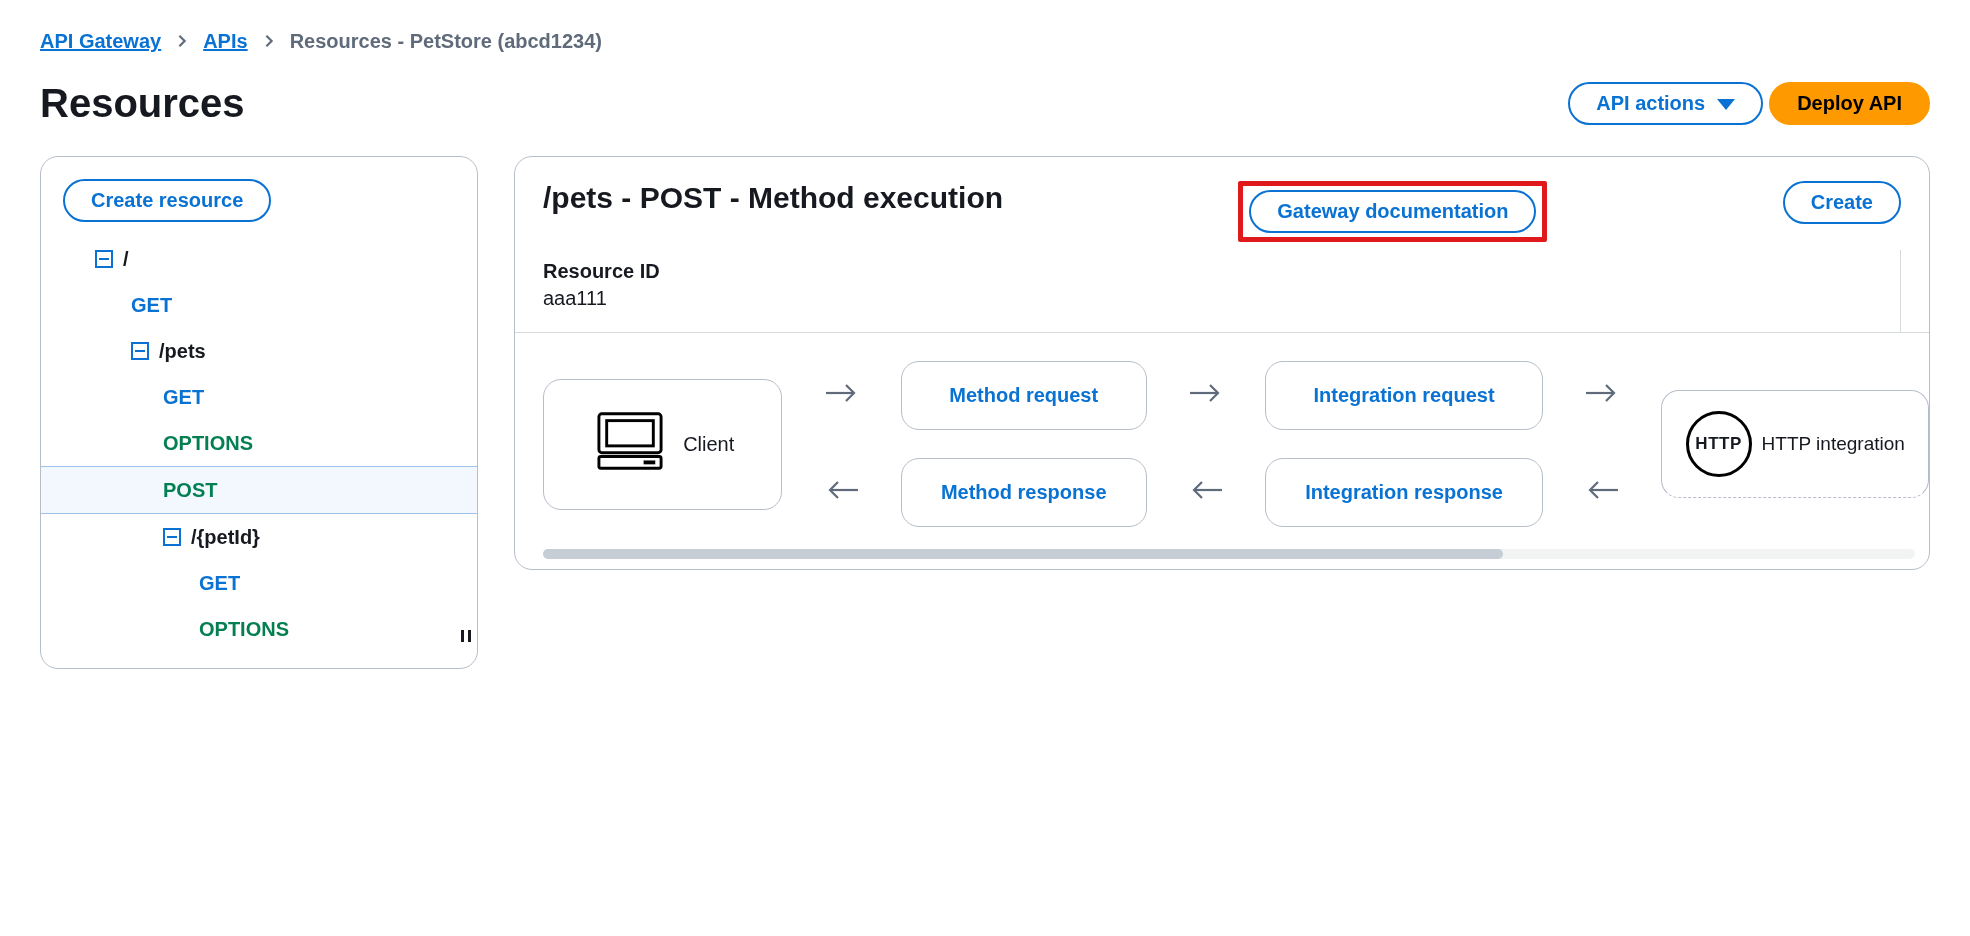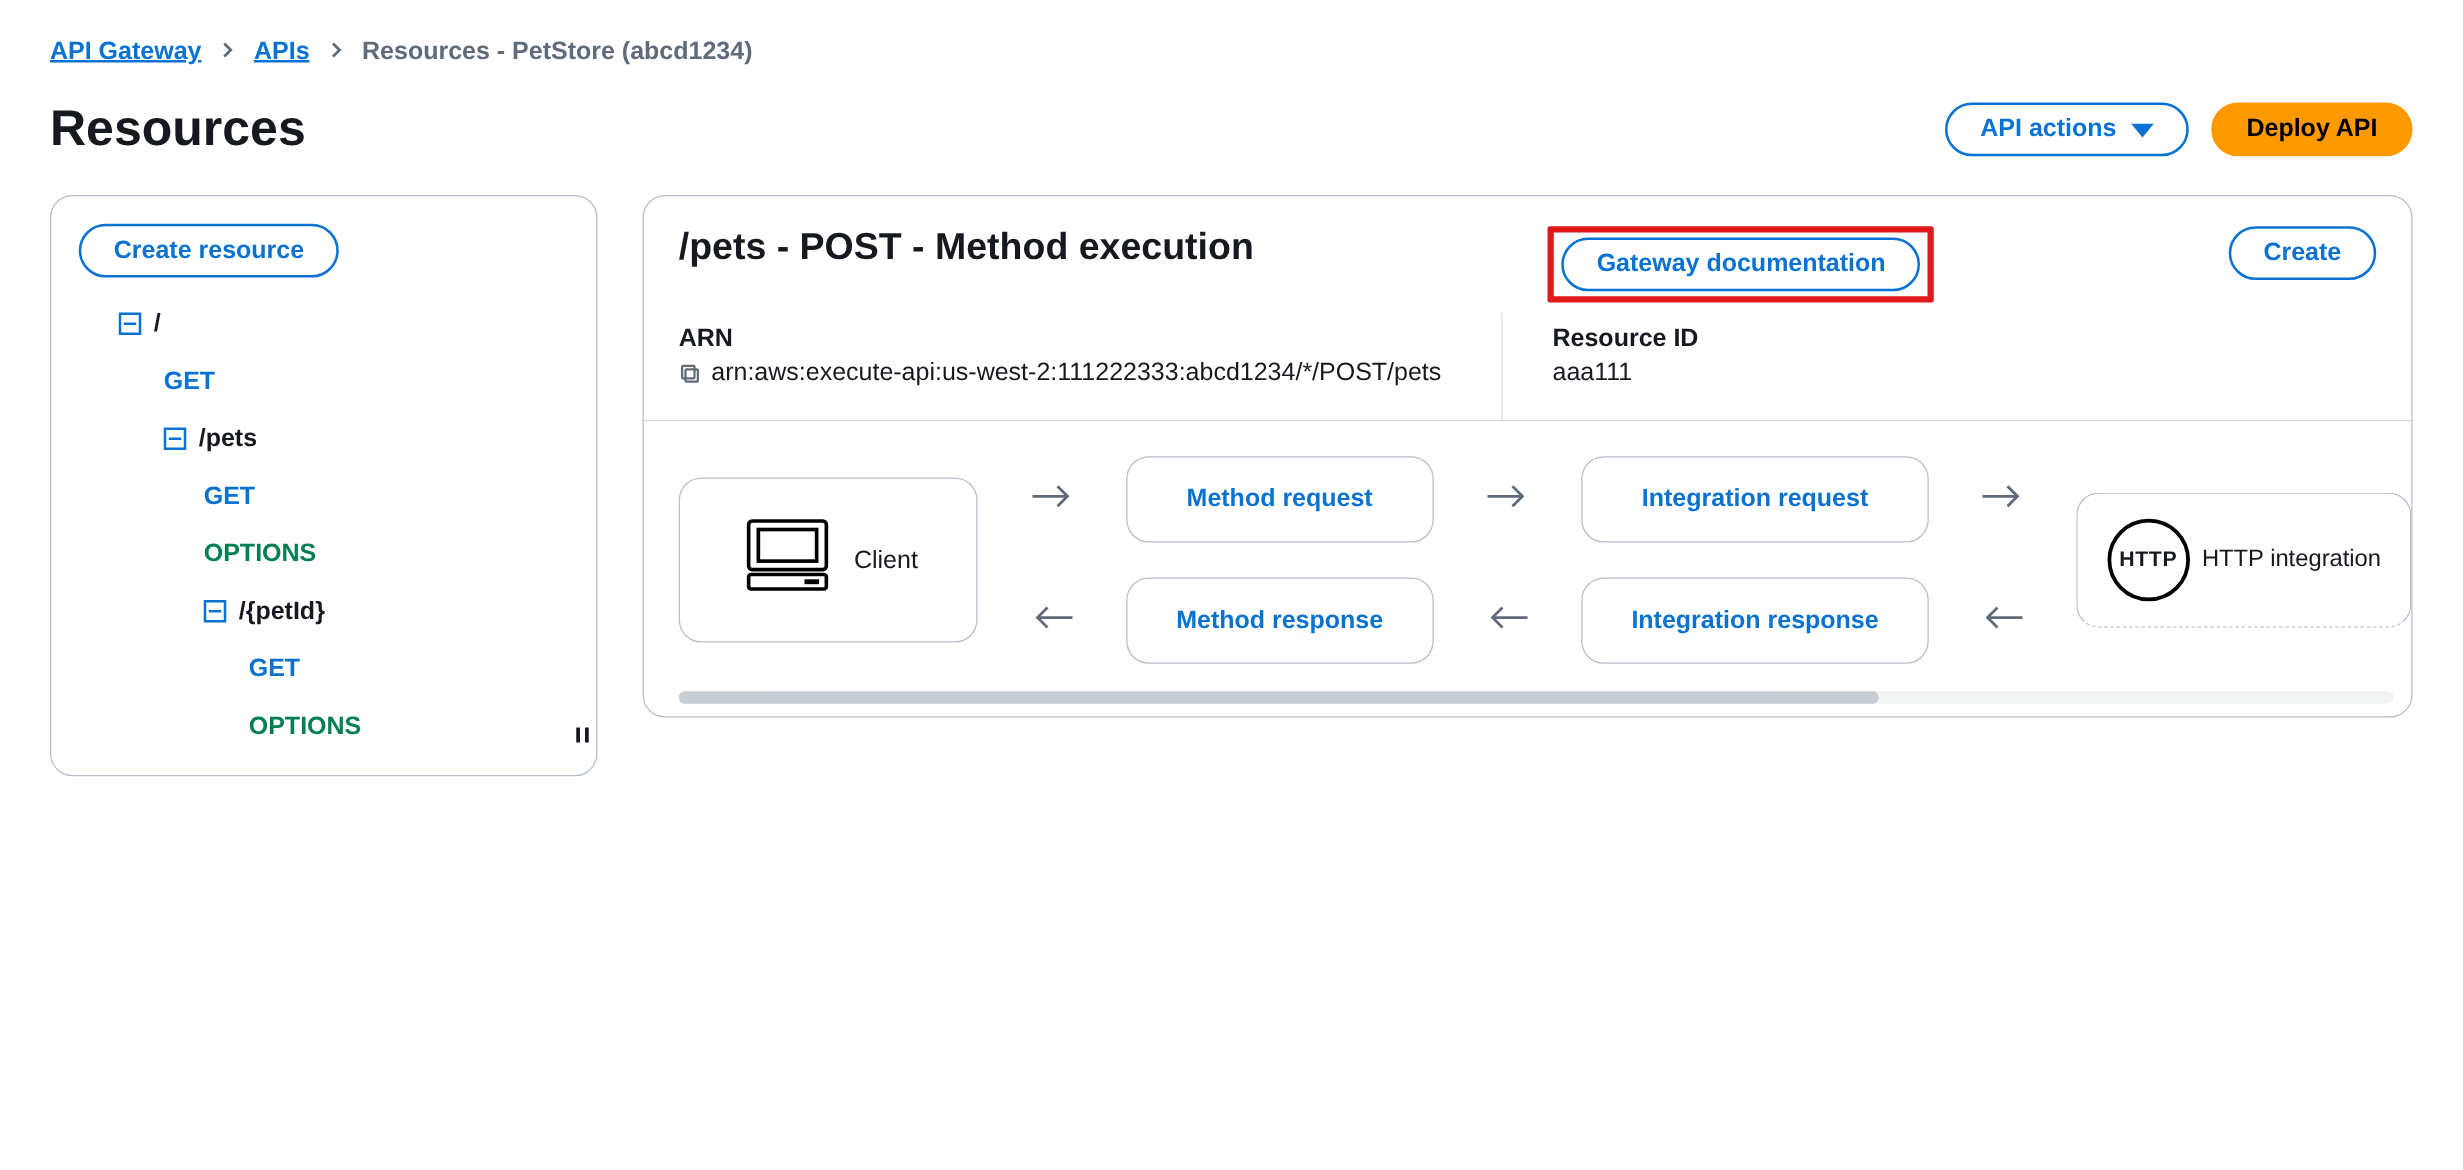--- a/index.html
+++ b/index.html
@@ -28,21 +28,21 @@
 
   
   .header-row {
     display: flex;
     justify-content: space-between;
     align-items: center;
     margin-bottom: 30px;
   }
   .page-title { font-size: 40px; font-weight: 800; margin: 0; }
 
-  .header-actions { display: flex; gap: 18px; align-items: center; }
+  .header-actions { display: flex; gap: 6px; align-items: center; }
 
   .btn {
     border-radius: 24px;
     padding: 8px 26px;
     font-size: 20px;
     font-weight: 700;
     cursor: pointer;
     border: 2px solid transparent;
     display: inline-flex;
     align-items: center;
@@ -239,20 +239,23 @@
       <div class="tree-row indent-2">
         <span class="collapse-icon"></span>
         <span class="path">/pets</span>
       </div>
       <div class="tree-row indent-3">
         <span class="method m-get">GET</span>
       </div>
       <div class="tree-row indent-3">
         <span class="method m-options">OPTIONS</span>
       </div>
+      <div class="tree-row indent-3 sel">
+        <span class="method m-post">POST</span>
+      </div>
       <div class="tree-row indent-3">
         <span class="collapse-icon"></span>
         <span class="path">/{petId}</span>
       </div>
       <div class="tree-row indent-4">
         <span class="method m-get">GET</span>
       </div>
       <div class="tree-row indent-4">
         <span class="method m-options">OPTIONS</span>
       </div>
@@ -267,32 +270,20 @@
   <div class="panel right-panel">
     <div class="method-header">
       <h2 class="method-title">/pets - POST - Method execution</h2>
       <span class="highlight-box">
         <button class="btn btn-outline">Gateway documentation</button>
       </span>
       <button class="btn btn-outline">Create</button>
     </div>
 
     <div class="info-grid">
-      <div class="info-col">
-        <div class="info-label">ARN</div>
-        <div class="info-value">
-          <span class="copy-icon">
-            <svg viewBox="0 0 20 20">
-                <rect x="6" y="6" width="11" height="11" rx="1"></rect>
-                <rect x="3" y="3" width="11" height="11" rx="1"></rect>
-              </svg>
-          </span>
-          <span>arn:aws:execute-api:us-west-2:111222333:abcd1234/*/POST/pets</span>
-        </div>
-      </div>
       <div class="info-col">
         <div class="info-label">Resource ID</div>
         <div class="info-value">
           <span>aaa111</span>
         </div>
       </div>
     </div>
 
     <div class="hr"></div>
 

